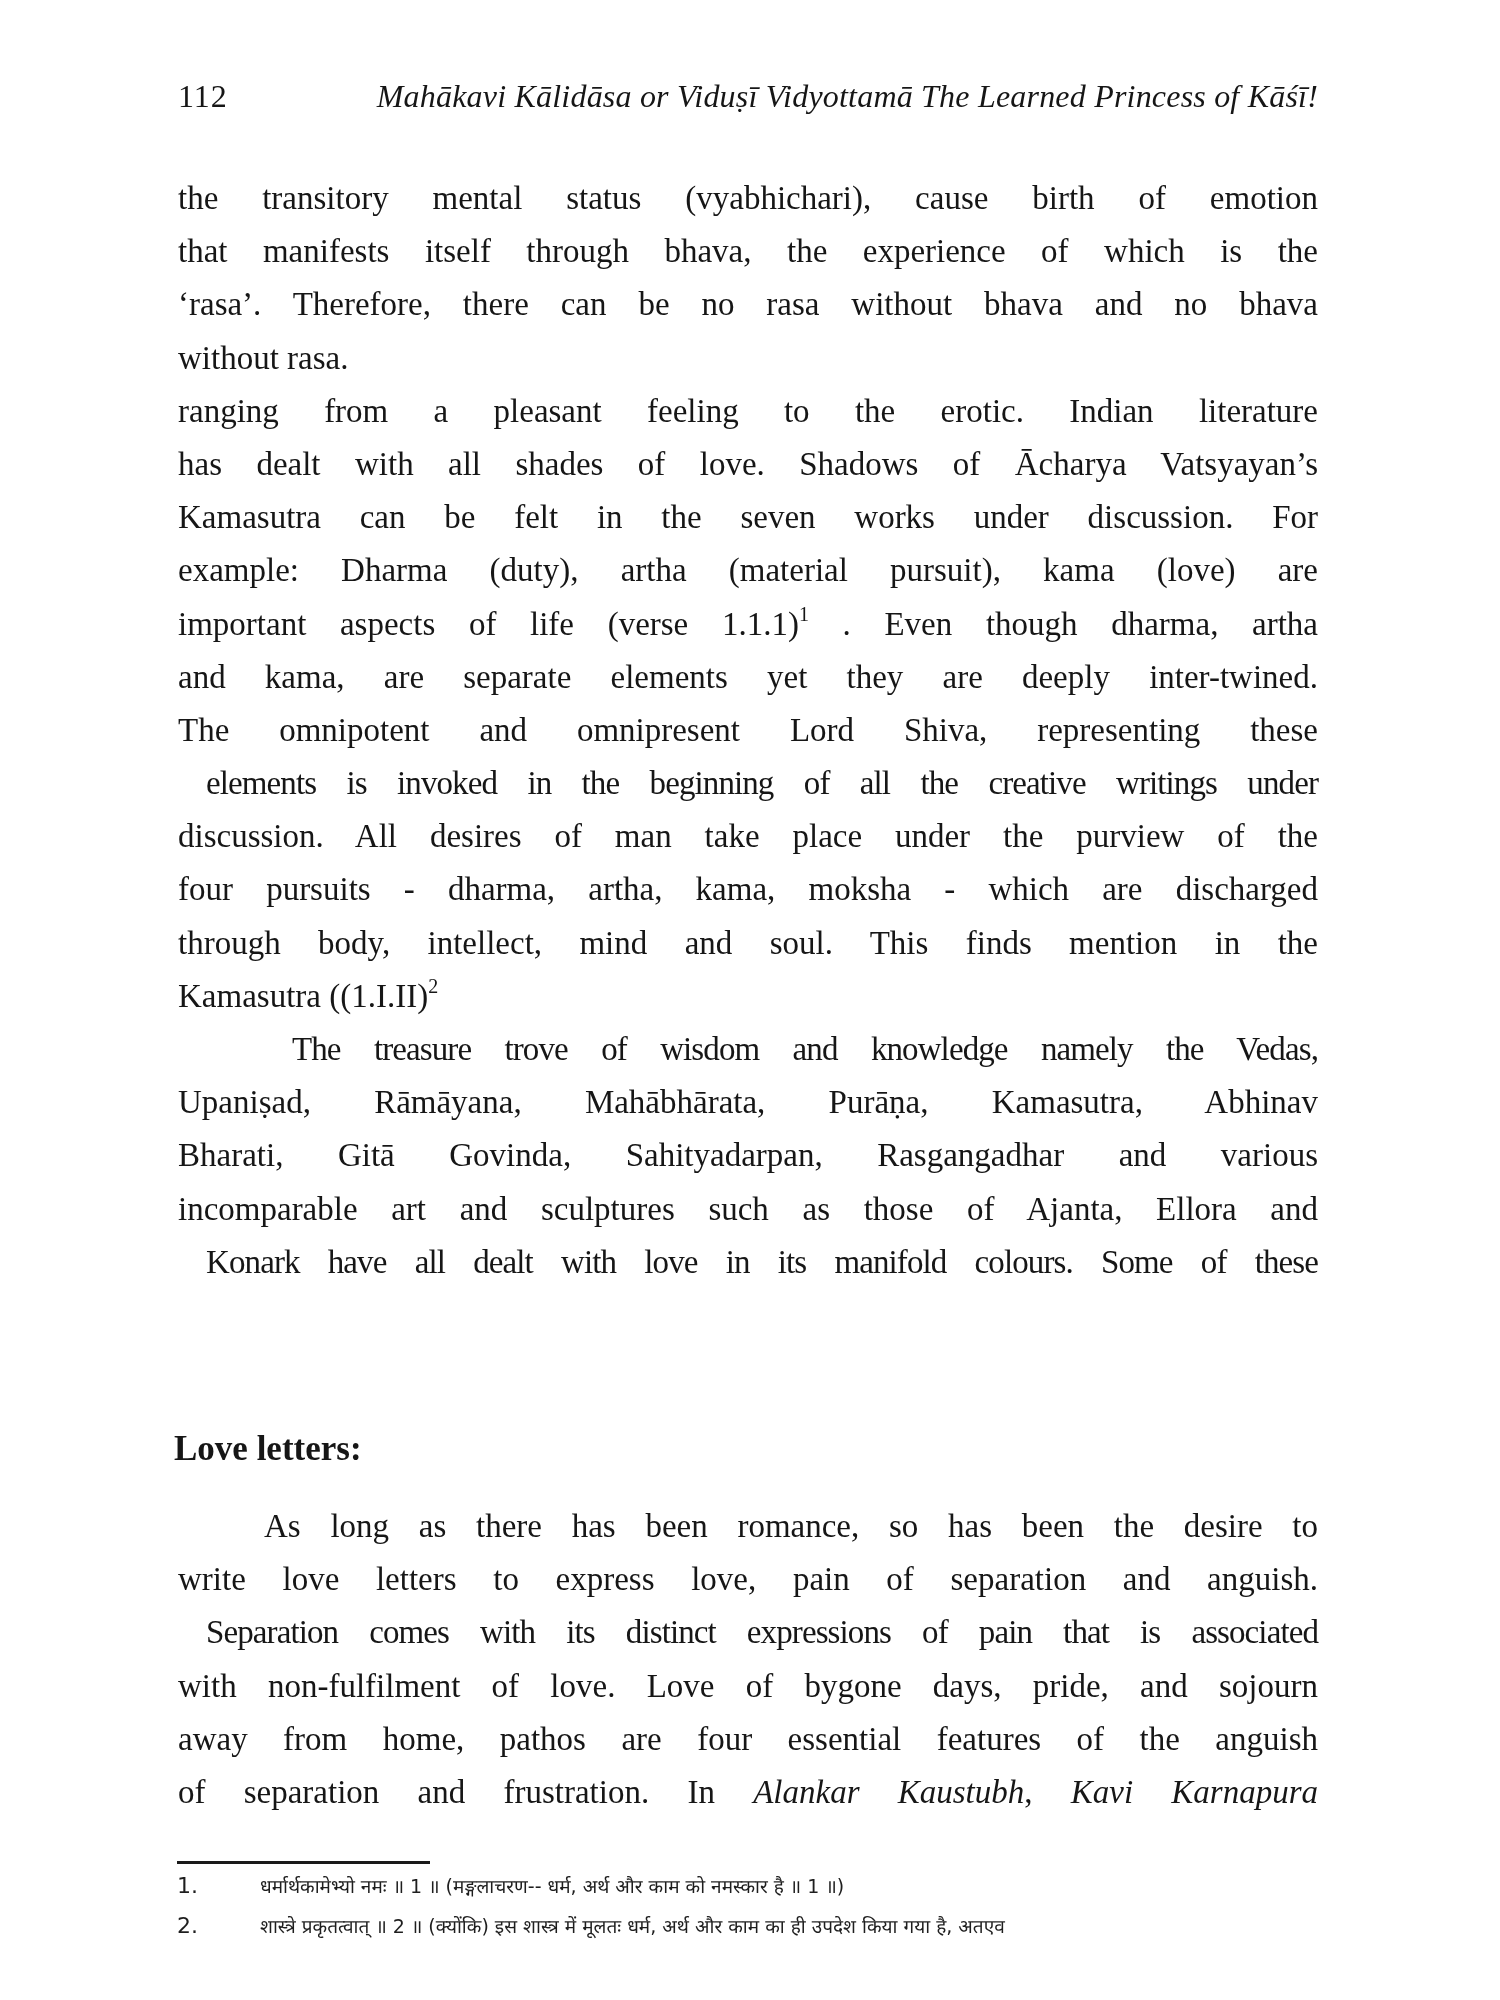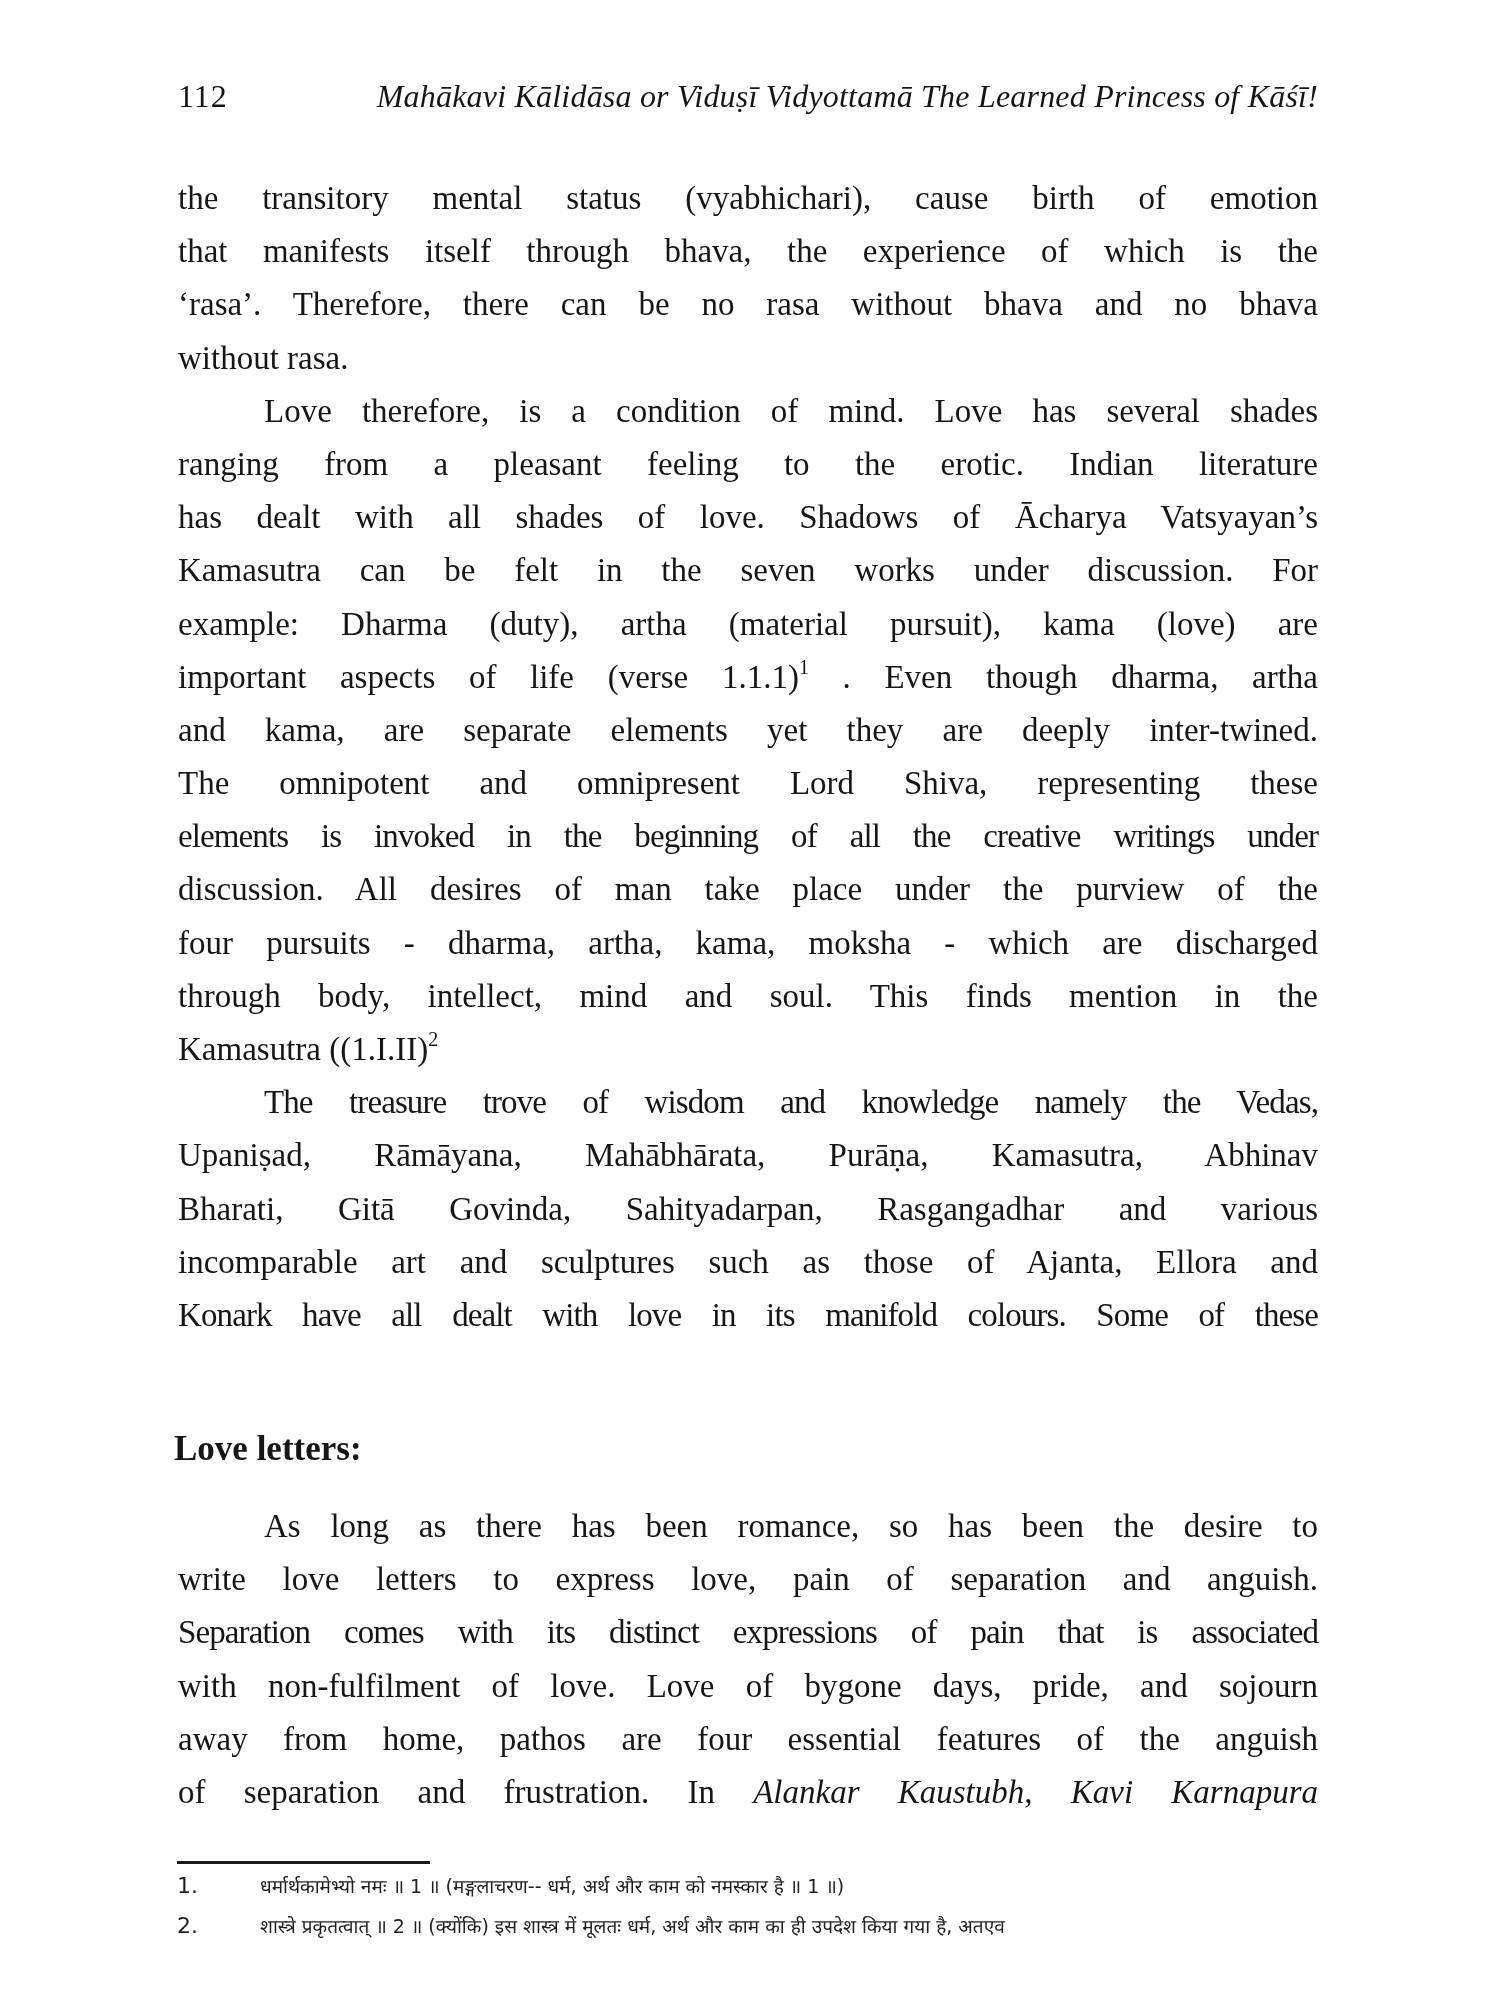--- a/index.html
+++ b/index.html
@@ -15,21 +15,21 @@
   .folio { position: absolute; left: 0; top: 0; letter-spacing: 1px; }
   .head-title { position: absolute; right: 0; top: 0; font-style: italic; letter-spacing: 0.2px; }
 
   .body-text {
     position: absolute; left: 178px; top: 172px; width: 1140px;
     font-size: 33px; line-height: 53.2px;
   }
   .line { display: block; height: 53.2px; white-space: nowrap; text-align: justify; text-align-last: justify; }
   .line.last { text-align-last: left; }
   .line.indent { padding-left: 86px; }
-  .line.tight { letter-spacing: -0.9px; word-spacing: -2px; }
+  .line.tight { letter-spacing: -0.9px; word-spacing: -2px; margin-left: 28px; }
   sup { font-size: 20px; line-height: 0; vertical-align: 14px; }
   em { }
 
   .section-heading {
     position: absolute; left: 174px; top: 1424px;
     font-size: 35px; font-weight: bold; line-height: 50px;
   }
   .body-text.second { top: 1500px; }
 
   .fn-rule {
@@ -52,21 +52,20 @@
   <span class="head-title">Mahākavi Kālidāsa or Viduṣī Vidyottamā The Learned Princess of Kāśī!</span>
 </div>
 
 <div class="body-text">
 
   <span class="line">the transitory mental status (vyabhichari), cause birth of emotion</span>
   <span class="line">that manifests itself through bhava, the experience of which is the</span>
   <span class="line">‘rasa’. Therefore, there can be no rasa without bhava and no bhava</span>
   <span class="line last">without rasa.</span>
 
-  <span class="line indent">Love therefore, is a condition of mind. Love has several shades</span>
   <span class="line">ranging from a pleasant feeling to the erotic. Indian literature</span>
   <span class="line">has dealt with all shades of love. Shadows of Ācharya Vatsyayan’s</span>
   <span class="line">Kamasutra can be felt in the seven works under discussion. For</span>
   <span class="line">example: Dharma (duty), artha (material pursuit), kama (love) are</span>
   <span class="line"><span>important aspects of life (verse 1.1.1)</span><sup>1</sup><span> . Even though dharma, artha</span></span>
   <span class="line">and kama, are separate elements yet they are deeply inter-twined.</span>
   <span class="line">The omnipotent and omnipresent Lord Shiva, representing these</span>
   <span class="line tight">elements is invoked in the beginning of all the creative writings under</span>
   <span class="line">discussion. All desires of man take place under the purview of the</span>
   <span class="line">four pursuits - dharma, artha, kama, moksha - which are discharged</span>

